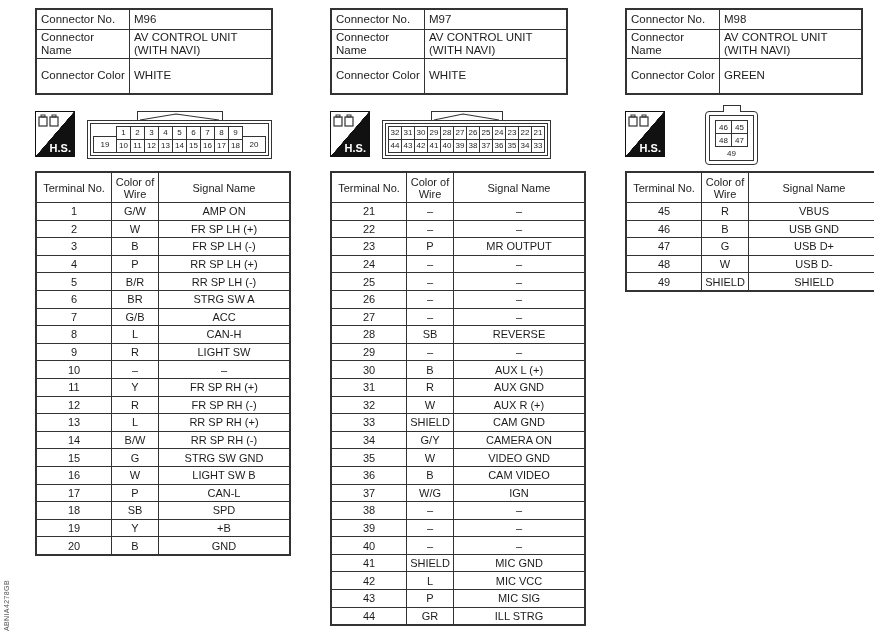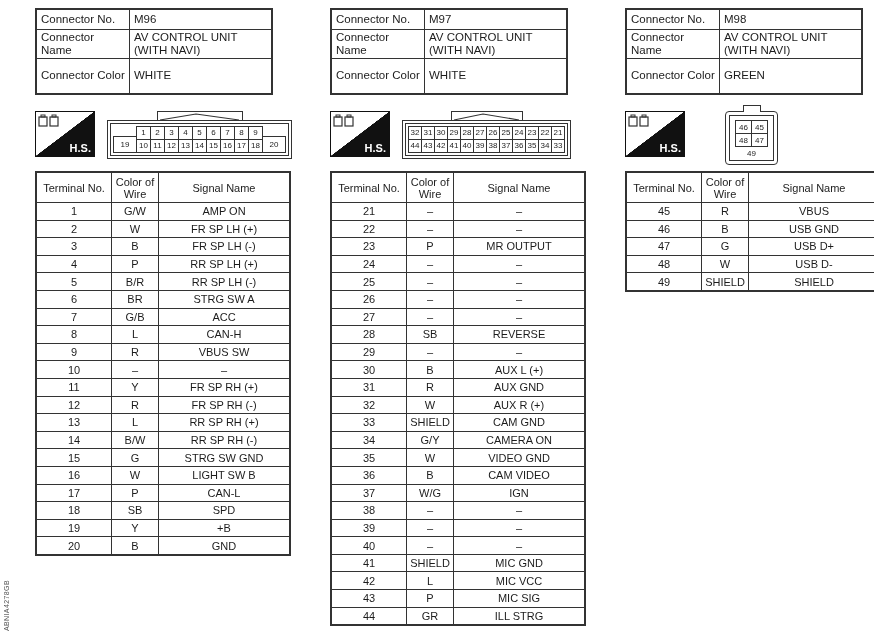--- a/index.html
+++ b/index.html
@@ -11,21 +11,21 @@
   
   table.info{border-collapse:collapse;table-layout:fixed;width:238px;border:2px solid #333;}
   table.info td{border:1px solid #333;font-size:11.5px;padding:1px 4px;vertical-align:middle;line-height:13px;}
   table.info .lbl{width:84px;}
   table.info tr.r1{height:20px}
   table.info tr.r2{height:29px}
   table.info tr.r3{height:36px}
 
   
   .hs-row{position:relative;height:50px;margin-top:14px;display:flex;align-items:center;}
-  .hs-icon{position:relative;width:60px;height:46px;border:1px solid #111;box-sizing:border-box;
+  .hs-icon{position:relative;width:40px;height:46px;border:1px solid #111;box-sizing:border-box;
            background:linear-gradient(to bottom right,#ffffff 49.5%,#111 50%);flex:0 0 auto;}
   .hs-icon .hs-txt{position:absolute;right:3px;bottom:2px;color:#fff;font-size:11px;font-weight:bold;}
   .hs-icon svg{position:absolute;left:2px;top:2px;}
 
   
   .pin-row{display:flex;}
   .pin-cell{box-sizing:border-box;border:1px solid #333;background:#fff;font-size:8px;
             display:flex;align-items:center;justify-content:center;color:#1c1c1c;}
   .pin-row .pin-cell + .pin-cell{margin-left:-1px;}
   .pin-stack .pin-row + .pin-row{margin-top:-1px;}
@@ -179,21 +179,21 @@
             <td>ACC</td>
           </tr>
           <tr>
             <td>8</td>
             <td>L</td>
             <td>CAN-H</td>
           </tr>
           <tr>
             <td>9</td>
             <td>R</td>
-            <td>VBUS SW</td>
+            <td>LIGHT SW</td>
           </tr>
           <tr>
             <td>10</td>
             <td>–</td>
             <td>–</td>
           </tr>
           <tr>
             <td>11</td>
             <td>Y</td>
             <td>FR SP RH (+)</td>

